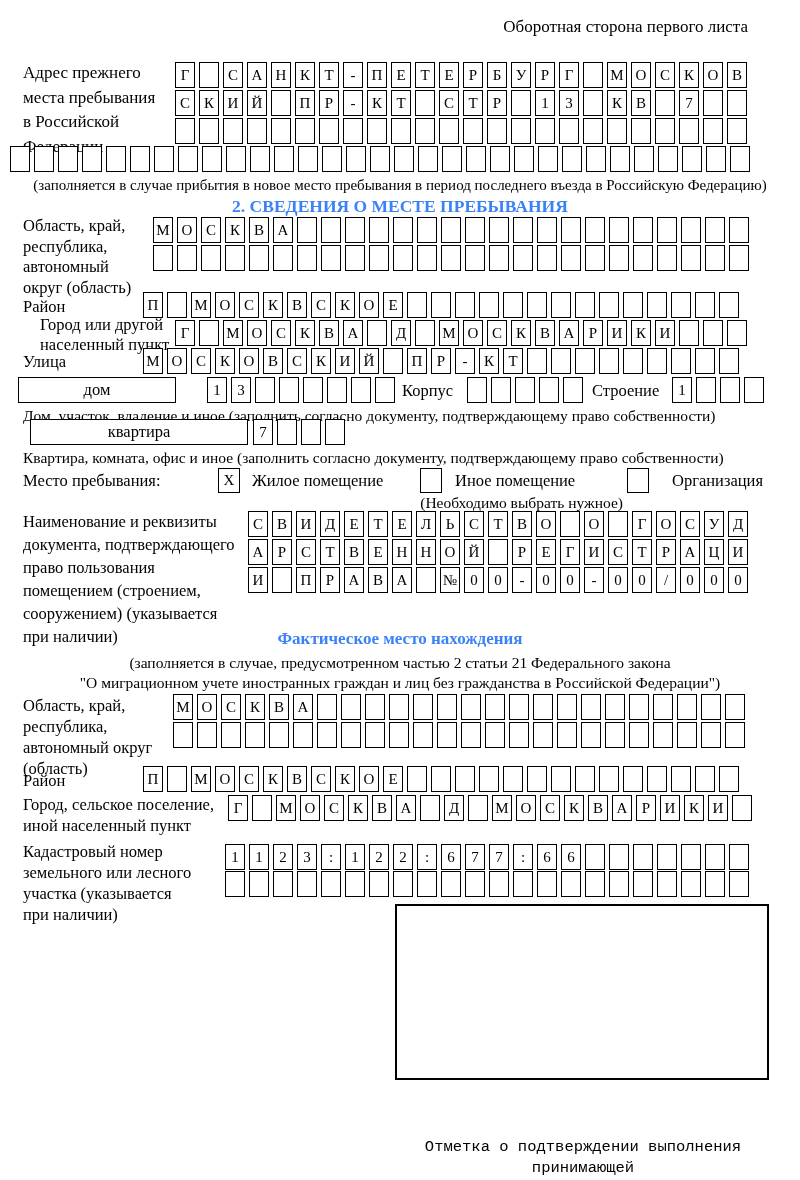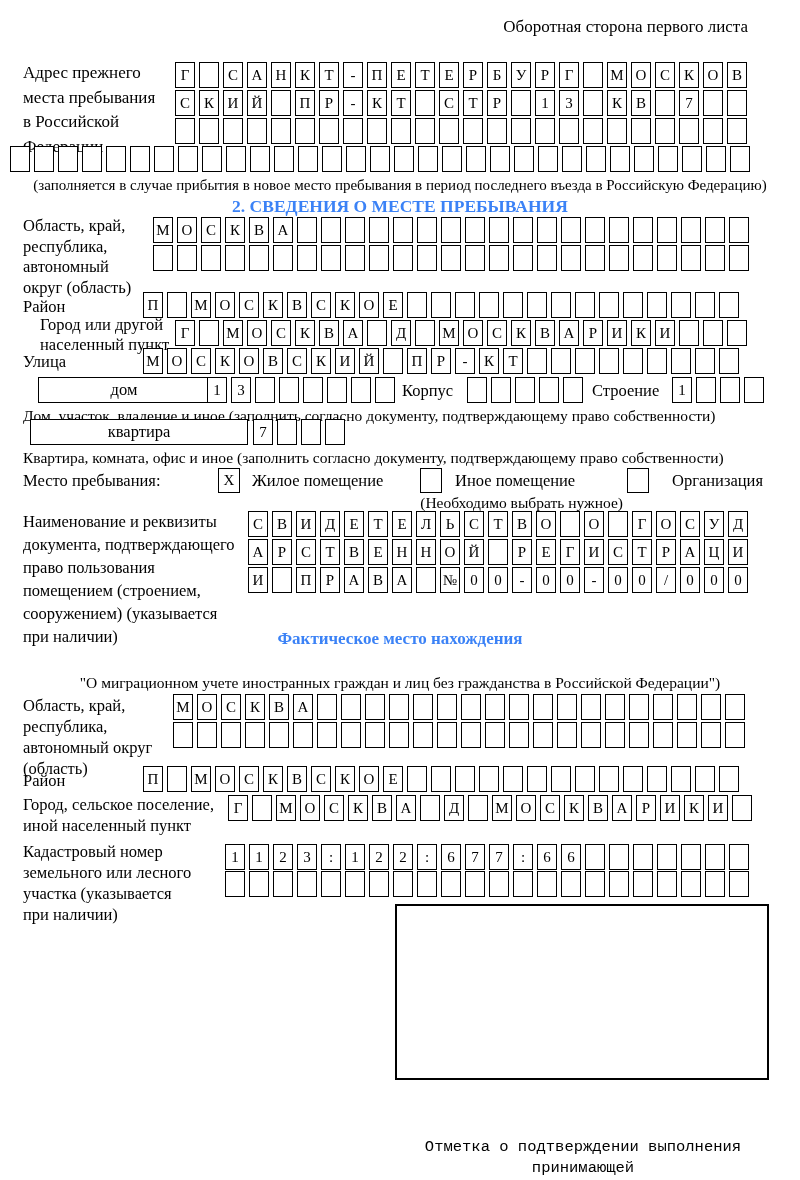--- a/index.html
+++ b/index.html
@@ -304,21 +304,21 @@
       <span class="cell"></span>
       <span class="cell"></span>
       <span class="cell"></span>
       <span class="cell"></span>
       <span class="cell"></span>
       <span class="cell"></span>
       <span class="cell"></span>
       <span class="cell"></span>
     </div>
 
-  <div class="fieldbox" style="left:38px;top:377px;width:172px;">дом</div>
+  <div class="fieldbox" style="left:18px;top:377px;width:158px;">дом</div>
   <div class="cellrow" style="left:207px;top:377px;">
       <span class="cell">1</span>
       <span class="cell">3</span>
       <span class="cell"></span>
       <span class="cell"></span>
       <span class="cell"></span>
       <span class="cell"></span>
       <span class="cell"></span>
       <span class="cell"></span>
     </div>
@@ -427,20 +427,21 @@
       <span class="cell">-</span>
       <span class="cell">0</span>
       <span class="cell">0</span>
       <span class="cell">/</span>
       <span class="cell">0</span>
       <span class="cell">0</span>
       <span class="cell">0</span>
     </div>
 
   <div class="title" style="top:629px;font-size:17px;">Фактическое место нахождения</div>
+  <div class="cap" style="top:654px;font-size:15.5px;">(заполняется в случае, предусмотренном частью 2 статьи 21 Федерального закона</div>
   <div class="cap" style="top:674px;font-size:15.5px;">"О миграционном учете иностранных граждан и лиц без гражданства в Российской Федерации")</div>
 
   <div class="lbl" style="left:23px;top:695px;">Область, край,
 республика,
 автономный округ
 (область)</div>
   <div class="cellrow" style="left:173px;top:694px;">
       <span class="cell">М</span>
       <span class="cell">О</span>
       <span class="cell">С</span>

